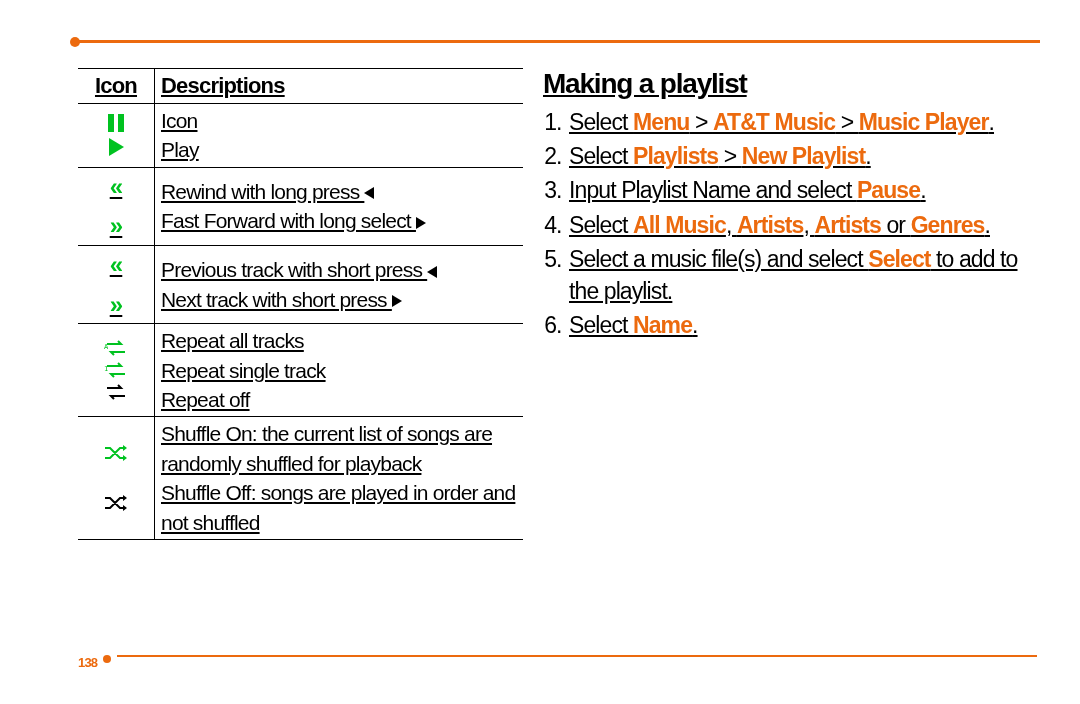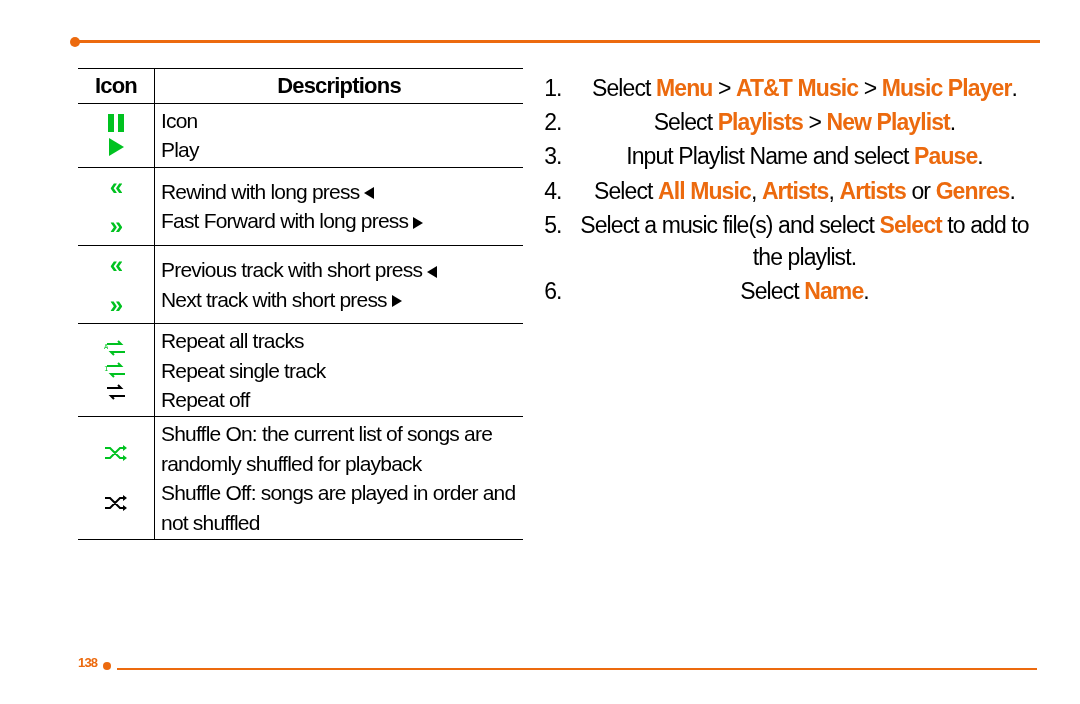--- a/index.html
+++ b/index.html
@@ -16,39 +16,39 @@
     left:75px;right:40px;top:40px;
     height:3px;background:#ec6a0e;
   }
   .rule-top-dot{
     position:absolute;left:70px;top:36.5px;
     width:10px;height:10px;border-radius:50%;
     background:#ec6a0e;
   }
   .content{
     position:absolute;left:78px;top:68px;right:40px;bottom:60px;
-    display:flex;gap:20px;
+    display:flex;gap:20px;text-decoration:underline;
   }
   .col-left{width:445px;}
   .col-right{flex:1;}
   table{border-collapse:collapse;width:100%;}
-  th{text-align:center;font-weight:bold;font-size:22px;padding:4px 6px;}
+  th{text-align:left;font-weight:bold;font-size:22px;padding:4px 6px;}
   td{font-size:21px;padding:2px 6px;vertical-align:middle;line-height:1.4;}
   .hr{border-top:1.5px solid #000;}
   .vr{border-right:1.5px solid #000;}
   .ic{width:64px;text-align:center;}
   .chev{font-family:Arial,sans-serif;font-weight:bold;color:#00c220;}
   h2{margin:0 0 6px 0;font-size:28px;font-weight:bold;letter-spacing:-1.2px;}
-  ol.steps{margin:4px 0 0 0;padding-left:24px;font-size:23px;line-height:1.4;letter-spacing:-0.9px;text-align:center;}
+  ol.steps{margin:4px 0 0 0;padding-left:24px;font-size:23px;line-height:1.4;letter-spacing:-0.9px;}
   ol.steps li{margin-bottom:2px;padding-left:2px;}
   .em{color:#ec6a0e;font-weight:bold;}
   .pgnum{
     position:absolute;left:78px;bottom:34px;
     font-size:13px;color:#ec6a0e;font-weight:bold;
-    display:flex;align-items:flex-end;gap:6px;
+    display:flex;align-items:flex-start;gap:6px;
   }
   .pgnum .bar{height:2px;width:920px;background:#ec6a0e;display:inline-block;}
   .pgnum .dot{width:8px;height:8px;border-radius:50%;background:#ec6a0e;display:inline-block;}
   .tri-r{display:inline-block;width:0;height:0;border-top:6px solid transparent;border-bottom:6px solid transparent;border-left:10px solid #000;vertical-align:middle;}
   .tri-l{display:inline-block;width:0;height:0;border-top:6px solid transparent;border-bottom:6px solid transparent;border-right:10px solid #000;vertical-align:middle;}
   .play-ic{display:inline-block;width:0;height:0;border-top:9px solid transparent;border-bottom:9px solid transparent;border-left:15px solid #00c220;}
   .pause-ic{display:inline-block;width:16px;height:18px;position:relative;}
   .pause-ic::before,.pause-ic::after{content:"";position:absolute;top:0;width:6px;height:18px;background:#00c220;}
   .pause-ic::before{left:0;}
   .pause-ic::after{right:0;}
@@ -84,21 +84,21 @@
       </tr>
       <tr class="hr">
         <td class="ic vr">
           <div class="iconcell">
             <span class="chev" style="font-size:24px">«</span>
             <span class="chev" style="font-size:24px">»</span>
           </div>
         </td>
         <td>
           <div><span>Rewind with long press </span><span class="tri-l"></span></div>
-          <div><span>Fast Forward with long press </span><span class="tri-r"></span></div>
+          <div><span>Fast Forward with long select </span><span class="tri-r"></span></div>
         </td>
       </tr>
       <tr class="hr">
         <td class="ic vr">
           <div class="iconcell">
             <span class="chev" style="font-size:24px">«</span>
             <span class="chev" style="font-size:24px">»</span>
           </div>
         </td>
         <td>
@@ -154,20 +154,21 @@
         <td>
           <div>Shuffle On: the current list of songs are randomly shuffled for playback</div>
           <div>Shuffle Off: songs are played in order and not shuffled</div>
         </td>
       </tr>
     </tbody>
       </table>
   </div>
 
   <div class="col-right">
+    <h2>Making a playlist</h2>
     <ol class="steps">
       <li>
         <span>Select </span><span class="em">Menu</span><span> &gt; </span><span class="em">AT&amp;T Music</span><span> &gt; </span><span class="em">Music Player</span><span>.</span>
       </li>
       <li>
         <span>Select </span><span class="em">Playlists</span><span> &gt; </span><span class="em">New Playlist</span><span>.</span>
       </li>
       <li>
         <span>Input Playlist Name and select </span><span class="em">Pause</span><span>.</span>
       </li>

